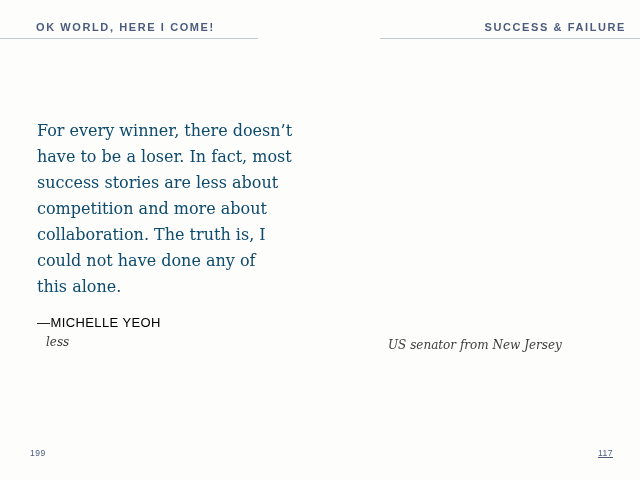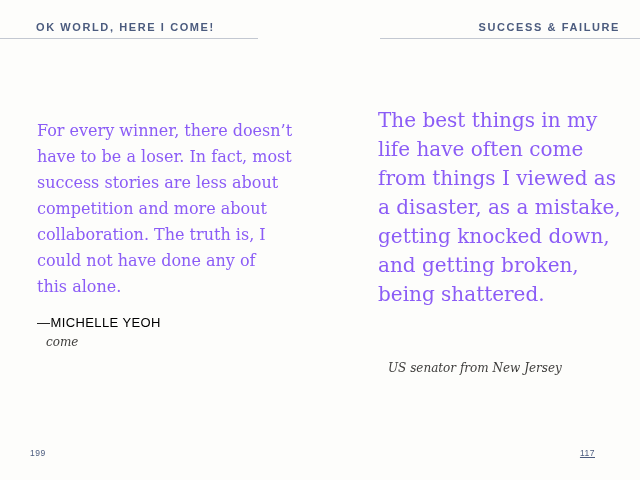--- a/index.html
+++ b/index.html
@@ -26,35 +26,35 @@
   .running-head {
     position: absolute;
     top: 21px;
     font-size: 11px;
     font-weight: bold;
     letter-spacing: 1.6px;
     color: #4b5b7e;
     white-space: nowrap;
   }
   #page-left .running-head  { left: 36px; }
-  #page-right .running-head { right: 20px; text-align: right; }
+  #page-right .running-head { right: 14px; text-align: right; }
 
   .head-rule {
     position: absolute;
     top: 38px;
     height: 1px;
     background: #c3c8d1;
   }
   #page-left .head-rule  { left: 0; width: 258px; }
   #page-right .head-rule { left: 60px; width: 260px; }
 
   .quote {
     position: absolute;
     font-family: "DejaVu Serif", serif;
-    color: #8b5cf6;
+    color: #0c4a6e;
     white-space: pre-line;
   }
   #page-left .quote {
     left: 37px;
     top: 118px;
     font-size: 16px;
     line-height: 26px;
   }
   #page-right .quote {
     left: 58px;
@@ -75,59 +75,52 @@
 
   .attribution-role {
     position: absolute;
     font-family: "DejaVu Serif", serif;
     font-style: italic;
     font-size: 12px;
     color: #3e3d3b;
     white-space: nowrap;
   }
   #page-left .attribution-role  { left: 46px; top: 335px; }
-  #page-right .attribution-role { left: 68px; top: 361px; }
+  #page-right .attribution-role { left: 68px; top: 338px; }
 
   .folio {
     position: absolute;
     top: 448px;
     font-size: 8.5px;
     letter-spacing: 0.5px;
     color: #4b5b7e;
   }
   #page-left .folio  { left: 30px; }
-  #page-right .folio { right: 45px; text-align: center; text-decoration: underline; }
+  #page-right .folio { right: 27px; text-align: center; text-decoration: underline; }
 </style>
 </head>
 <body>
 
 <div id="spread">
 
   <div class="page" id="page-left">
     <div class="running-head">OK WORLD, HERE I COME!</div>
     <div class="head-rule"></div>
     <div class="quote">For every winner, there doesn’t
 have to be a loser. In fact, most
 success stories are less about
 competition and more about
 collaboration. The truth is, I
 could not have done any of
 this alone.</div>
     <div class="attribution-name">—MICHELLE YEOH</div>
-    <div class="attribution-role">come</div>
+    <div class="attribution-role">less</div>
     <div class="folio">199</div>
   </div>
 
   <div class="page" id="page-right">
     <div class="running-head">SUCCESS &amp; FAILURE</div>
     <div class="head-rule"></div>
-    <div class="quote">The best things in my
-life have often come
-from things I viewed as
-a disaster, as a mistake,
-getting knocked down,
-and getting broken,
-being shattered.</div>
     <div class="attribution-role">US senator from New Jersey</div>
     <div class="folio">117</div>
   </div>
 
 </div>
 
 </body></html>

